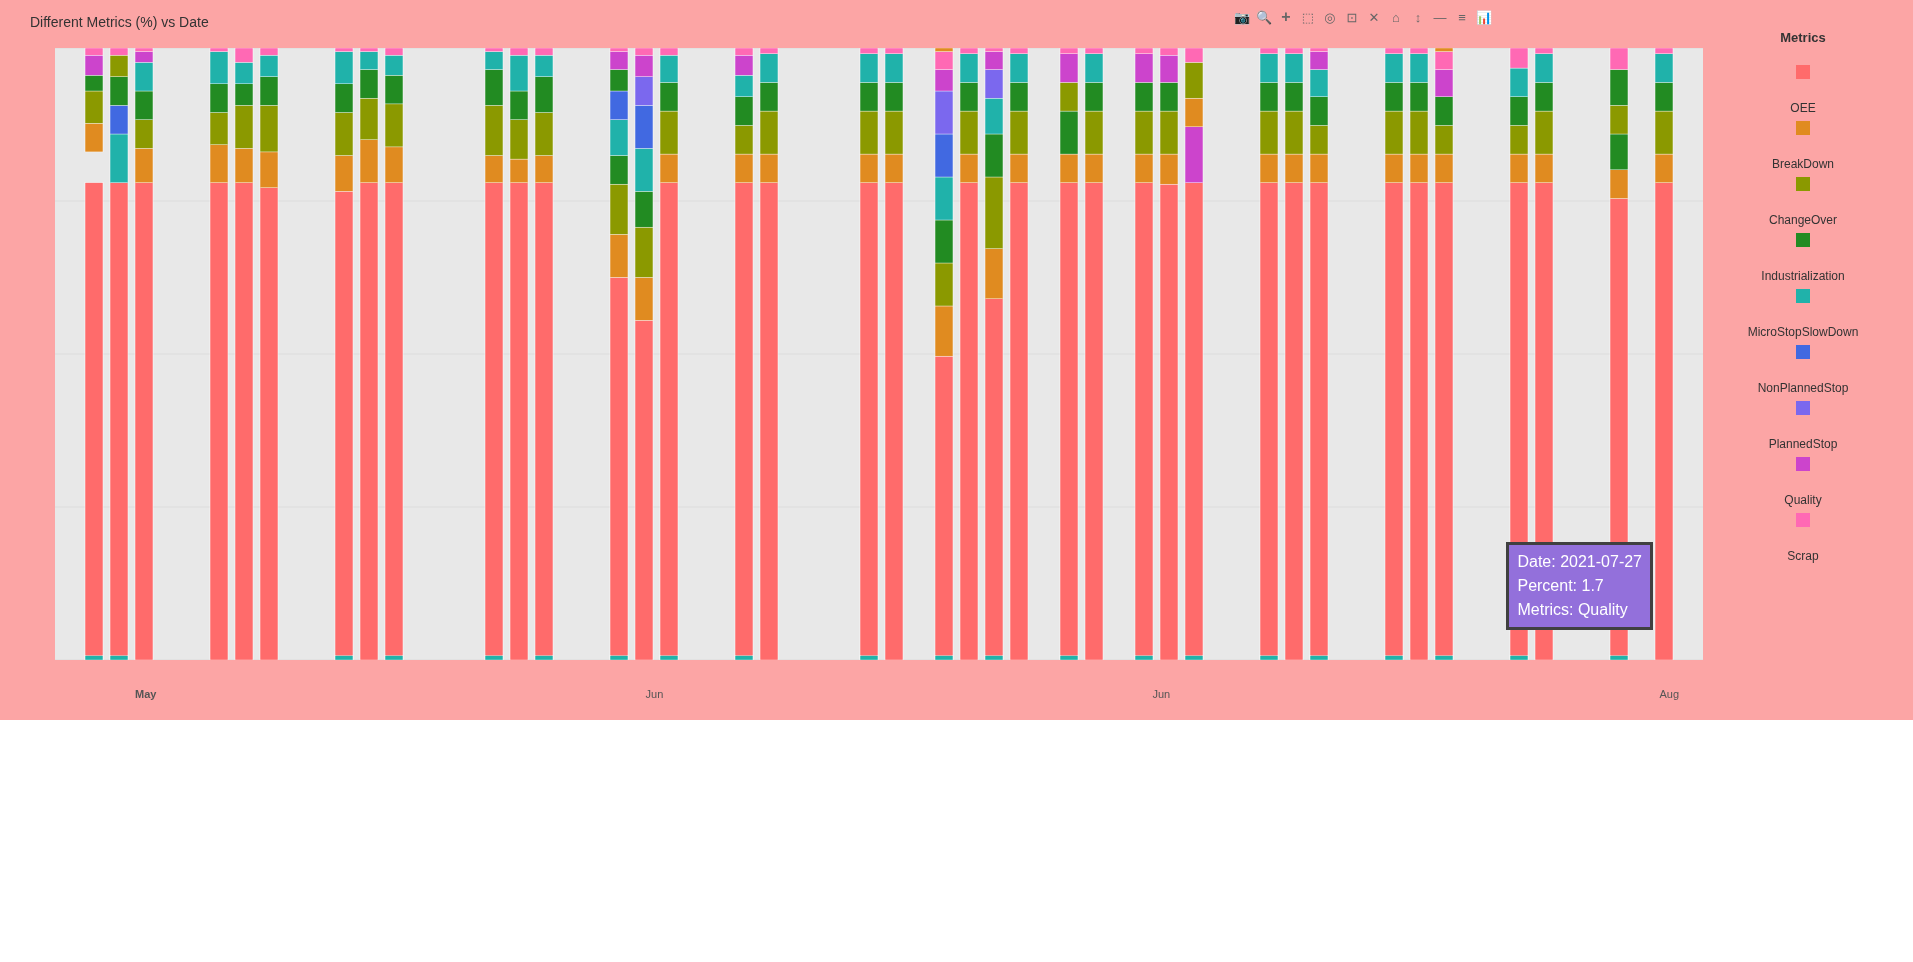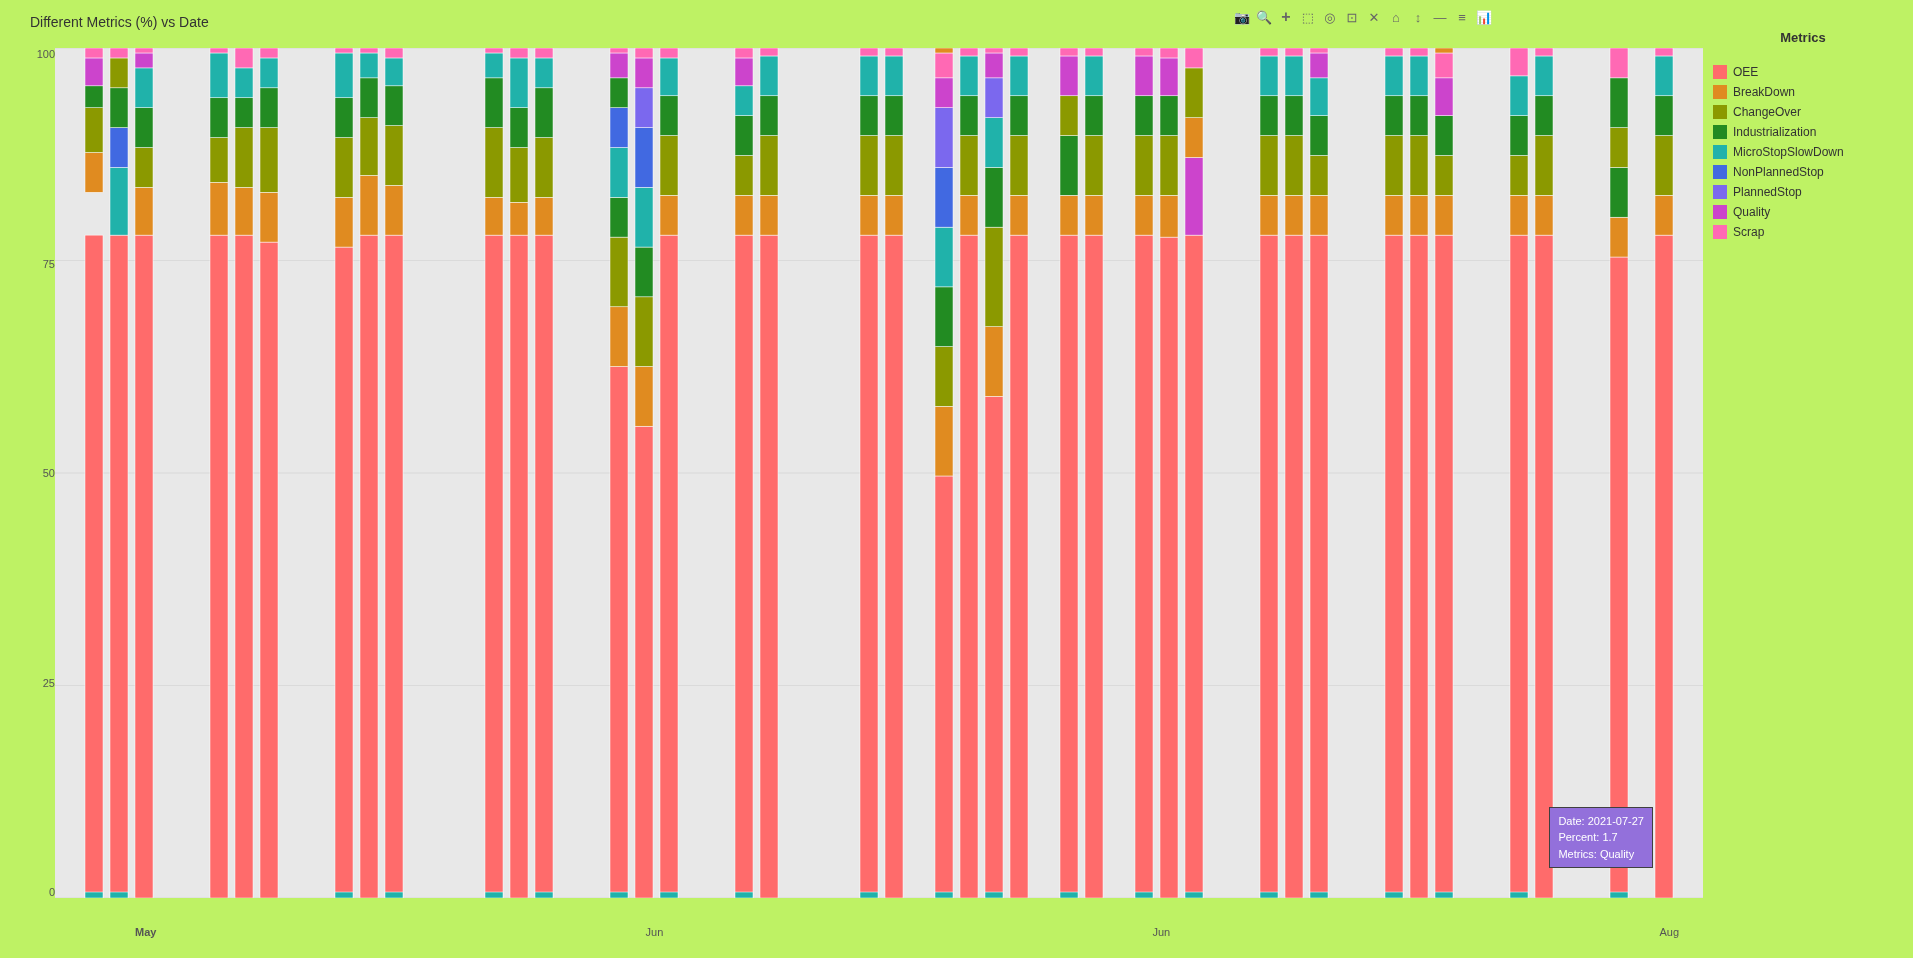--- a/index.html
+++ b/index.html
@@ -1,22 +1,22 @@
 <!DOCTYPE html>
 <html><head>
   <meta charset="utf-8">
   <style>
     * { box-sizing: border-box; margin: 0; padding: 0; }
     body { background: #fff; font-family: Arial, sans-serif; font-size: 12px; color: #333; width: 1913px; height: 962px; overflow: hidden; }
     
     .chart-container {
       position: relative;
       width: 1913px;
-      height: 958px;
-      background: #bef264;
+      height: 720px;
+      background: #fca5a5;
     }
     
     .chart-title {
       position: absolute;
       top: 14px;
       left: 30px;
       font-size: 14px;
       font-weight: normal;
       color: #333;
     }
@@ -53,21 +53,22 @@
       font-weight: bold;
       text-align: center;
       margin-bottom: 20px;
       color: #333;
     }
     
     .legend-item {
       display: flex;
       align-items: center;
       margin-bottom: 6px;
-      gap: 6px;
+      gap: 22px;
+      flex-direction: column;
     }
     
     .legend-color {
       width: 14px;
       height: 14px;
       flex-shrink: 0;
     }
     
     .legend-label {
       font-size: 12px;
@@ -120,22 +121,22 @@
       left: 0;
       width: 100%;
       height: 100%;
     }
     
     .tooltip {
       position: absolute;
       background: #9370DB;
       color: #fff;
       padding: 5px 8px;
-      font-size: 11px;
-      border: 1px solid #404040;
+      font-size: 16px;
+      border: 3px solid #404040;
       line-height: 1.5;
     }
     
     .tooltip-line {
       display: block;
     }
   </style>
 </head>
 <body>
 
@@ -191,27 +192,20 @@
     <div class="legend-item">
       <div class="legend-color" style="background:#CC44CC;"></div>
       <span class="legend-label">Quality</span>
     </div>
     <div class="legend-item">
       <div class="legend-color" style="background:#FF69B4;"></div>
       <span class="legend-label">Scrap</span>
     </div>
   </div>
 
-  <div class="y-axis">
-    <span class="y-tick">100</span>
-    <span class="y-tick">75</span>
-    <span class="y-tick">50</span>
-    <span class="y-tick">25</span>
-    <span class="y-tick">0</span>
-  </div>
 
   <div class="plot-area">
     <svg class="bars-svg" viewBox="0 0 1648 854" preserveAspectRatio="none">
 
       <line x1="0" y1="0" x2="1648" y2="0" stroke="#ccc" stroke-width="0.5"></line>
       <line x1="0" y1="213.5" x2="1648" y2="213.5" stroke="#ccc" stroke-width="0.5"></line>
       <line x1="0" y1="427" x2="1648" y2="427" stroke="#ccc" stroke-width="0.5"></line>
       <line x1="0" y1="640.5" x2="1648" y2="640.5" stroke="#ccc" stroke-width="0.5"></line>
       <line x1="0" y1="854" x2="1648" y2="854" stroke="#ccc" stroke-width="0.5"></line>
 

